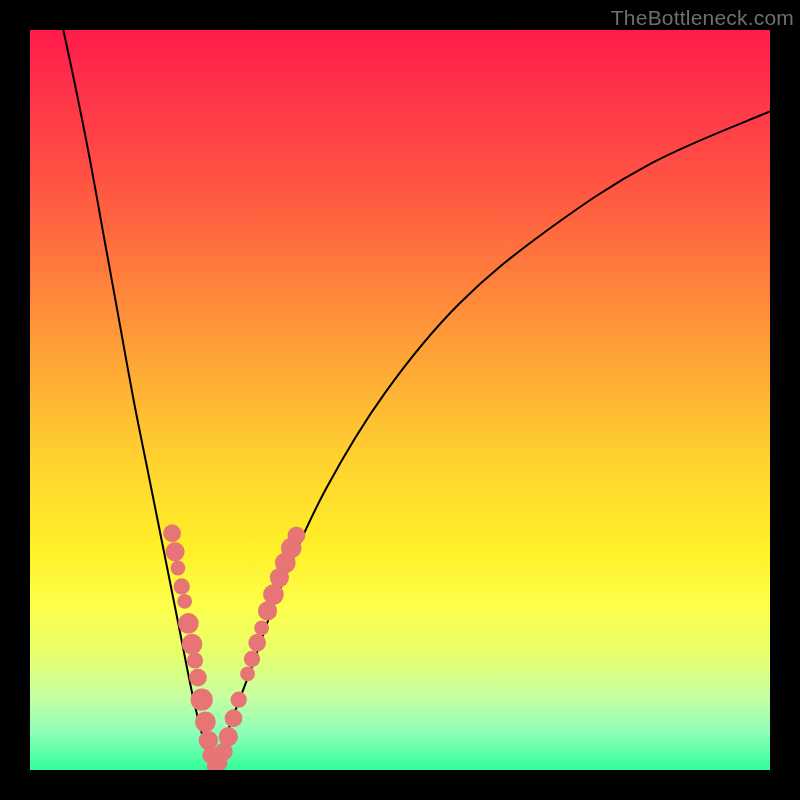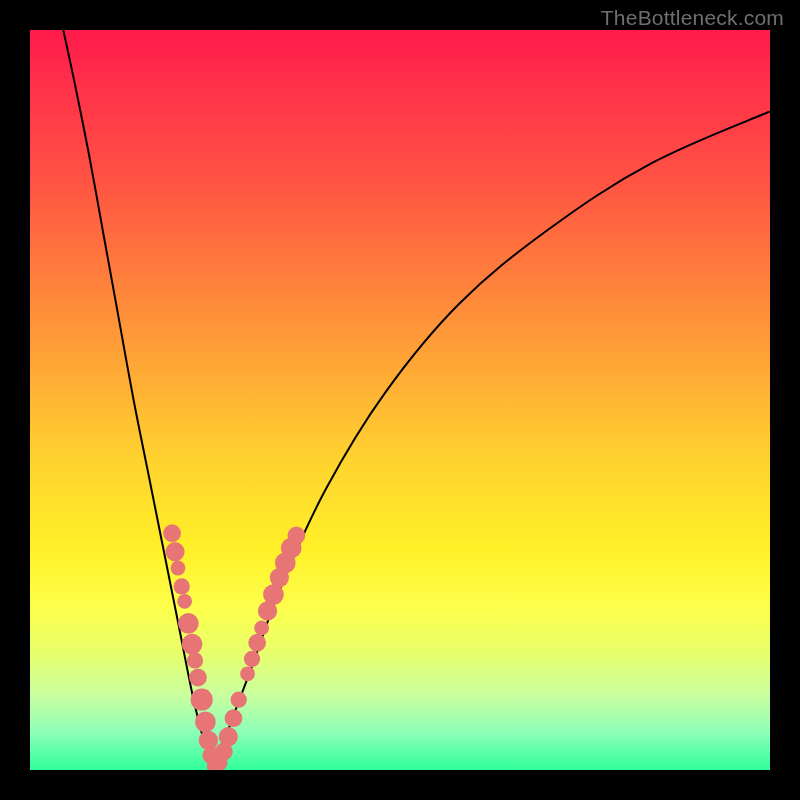--- a/index.html
+++ b/index.html
@@ -35,21 +35,21 @@
       #fdff4c 78%,
       #e8ff6a 84%,
       #c8ffa0 90%,
       #8cffb8 95%,
       #30ff9a 100%
     );
   }
   .watermark {
     position: absolute;
     top: 6px;
-    right: 16px;
+    right: 6px;
     font-family: Arial, Helvetica, sans-serif;
     font-size: 21px;
     color: #6f6f6f;
     font-weight: 400;
     letter-spacing: 0.2px;
   }
   .svg-layer {
     position: absolute;
     left: 0; top: 0;
     width: 740px;

